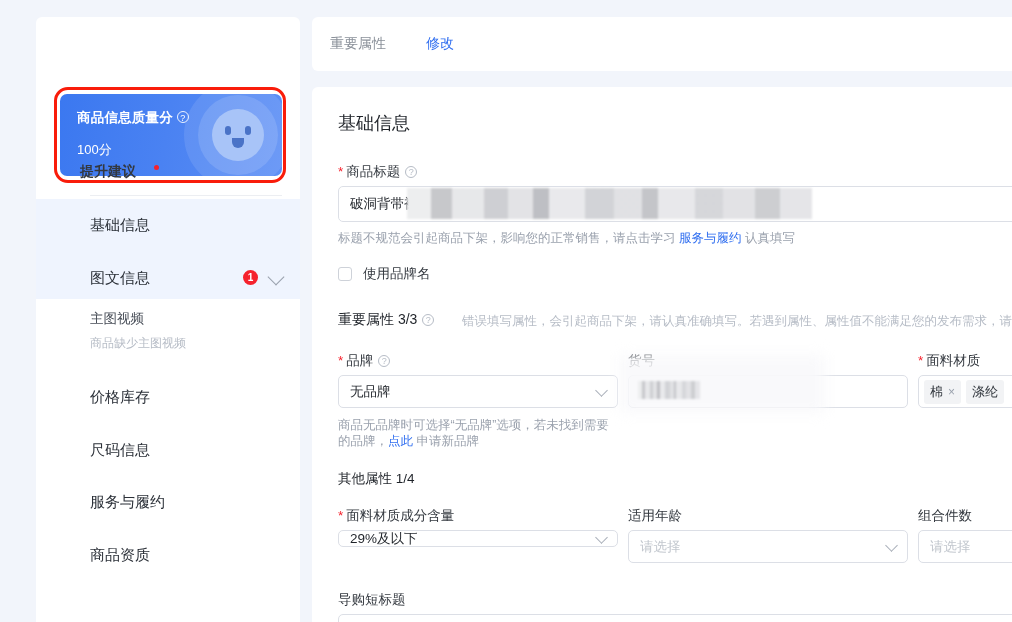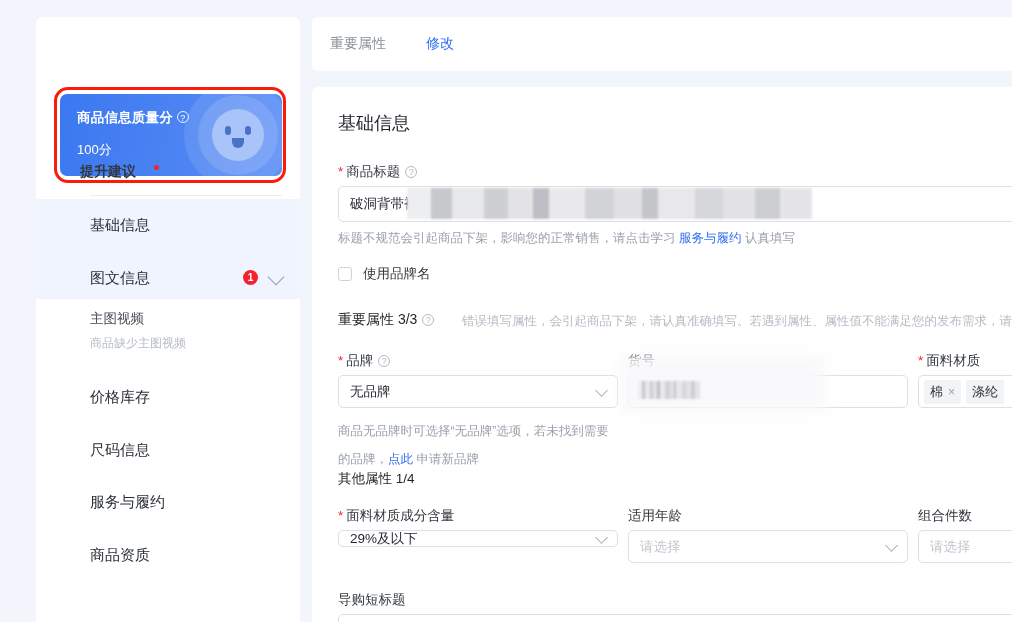--- a/index.html
+++ b/index.html
@@ -441,21 +441,21 @@
     </div>
     <div class="attr-desc" style="left:150px; top:226px;">错误填写属性，会引起商品下架，请认真准确填写。若遇到属性、属性值不能满足您的发布需求，请</div>
 
     <div class="field-label" style="left:26px; top:265px;">
       <span class="req-star">*</span><span>品牌</span><span class="q-gray">?</span>
     </div>
     <div class="select" style="left:26px; top:288px; width:280px; height:33px;">
       <span>无品牌</span>
       <span class="sel-chev"></span>
     </div>
-    <div class="hint hint-wrap" style="left:26px; top:330px; width:280px; line-height:28px;">
+    <div class="hint hint-wrap" style="left:26px; top:330px; width:280px; line-height:16px;">
       <span>商品无品牌时可选择“无品牌”选项，若未找到需</span><span>要的品牌，</span><span class="lnk">点此</span><span> 申请新品牌</span>
     </div>
 
     <div class="field-label" style="left:316px; top:265px;">货号</div>
     <div class="txt-input" style="left:316px; top:288px; width:280px; height:33px;"></div>
     <div class="blurhalo" style="left:308px; top:268px; width:205px; height:58px;"></div>
     <div class="mosaic" style="left:326px; top:294px; width:62px; height:18px;"></div>
 
     <div class="field-label" style="left:606px; top:265px;">
       <span class="req-star">*</span><span>面料材质</span>

